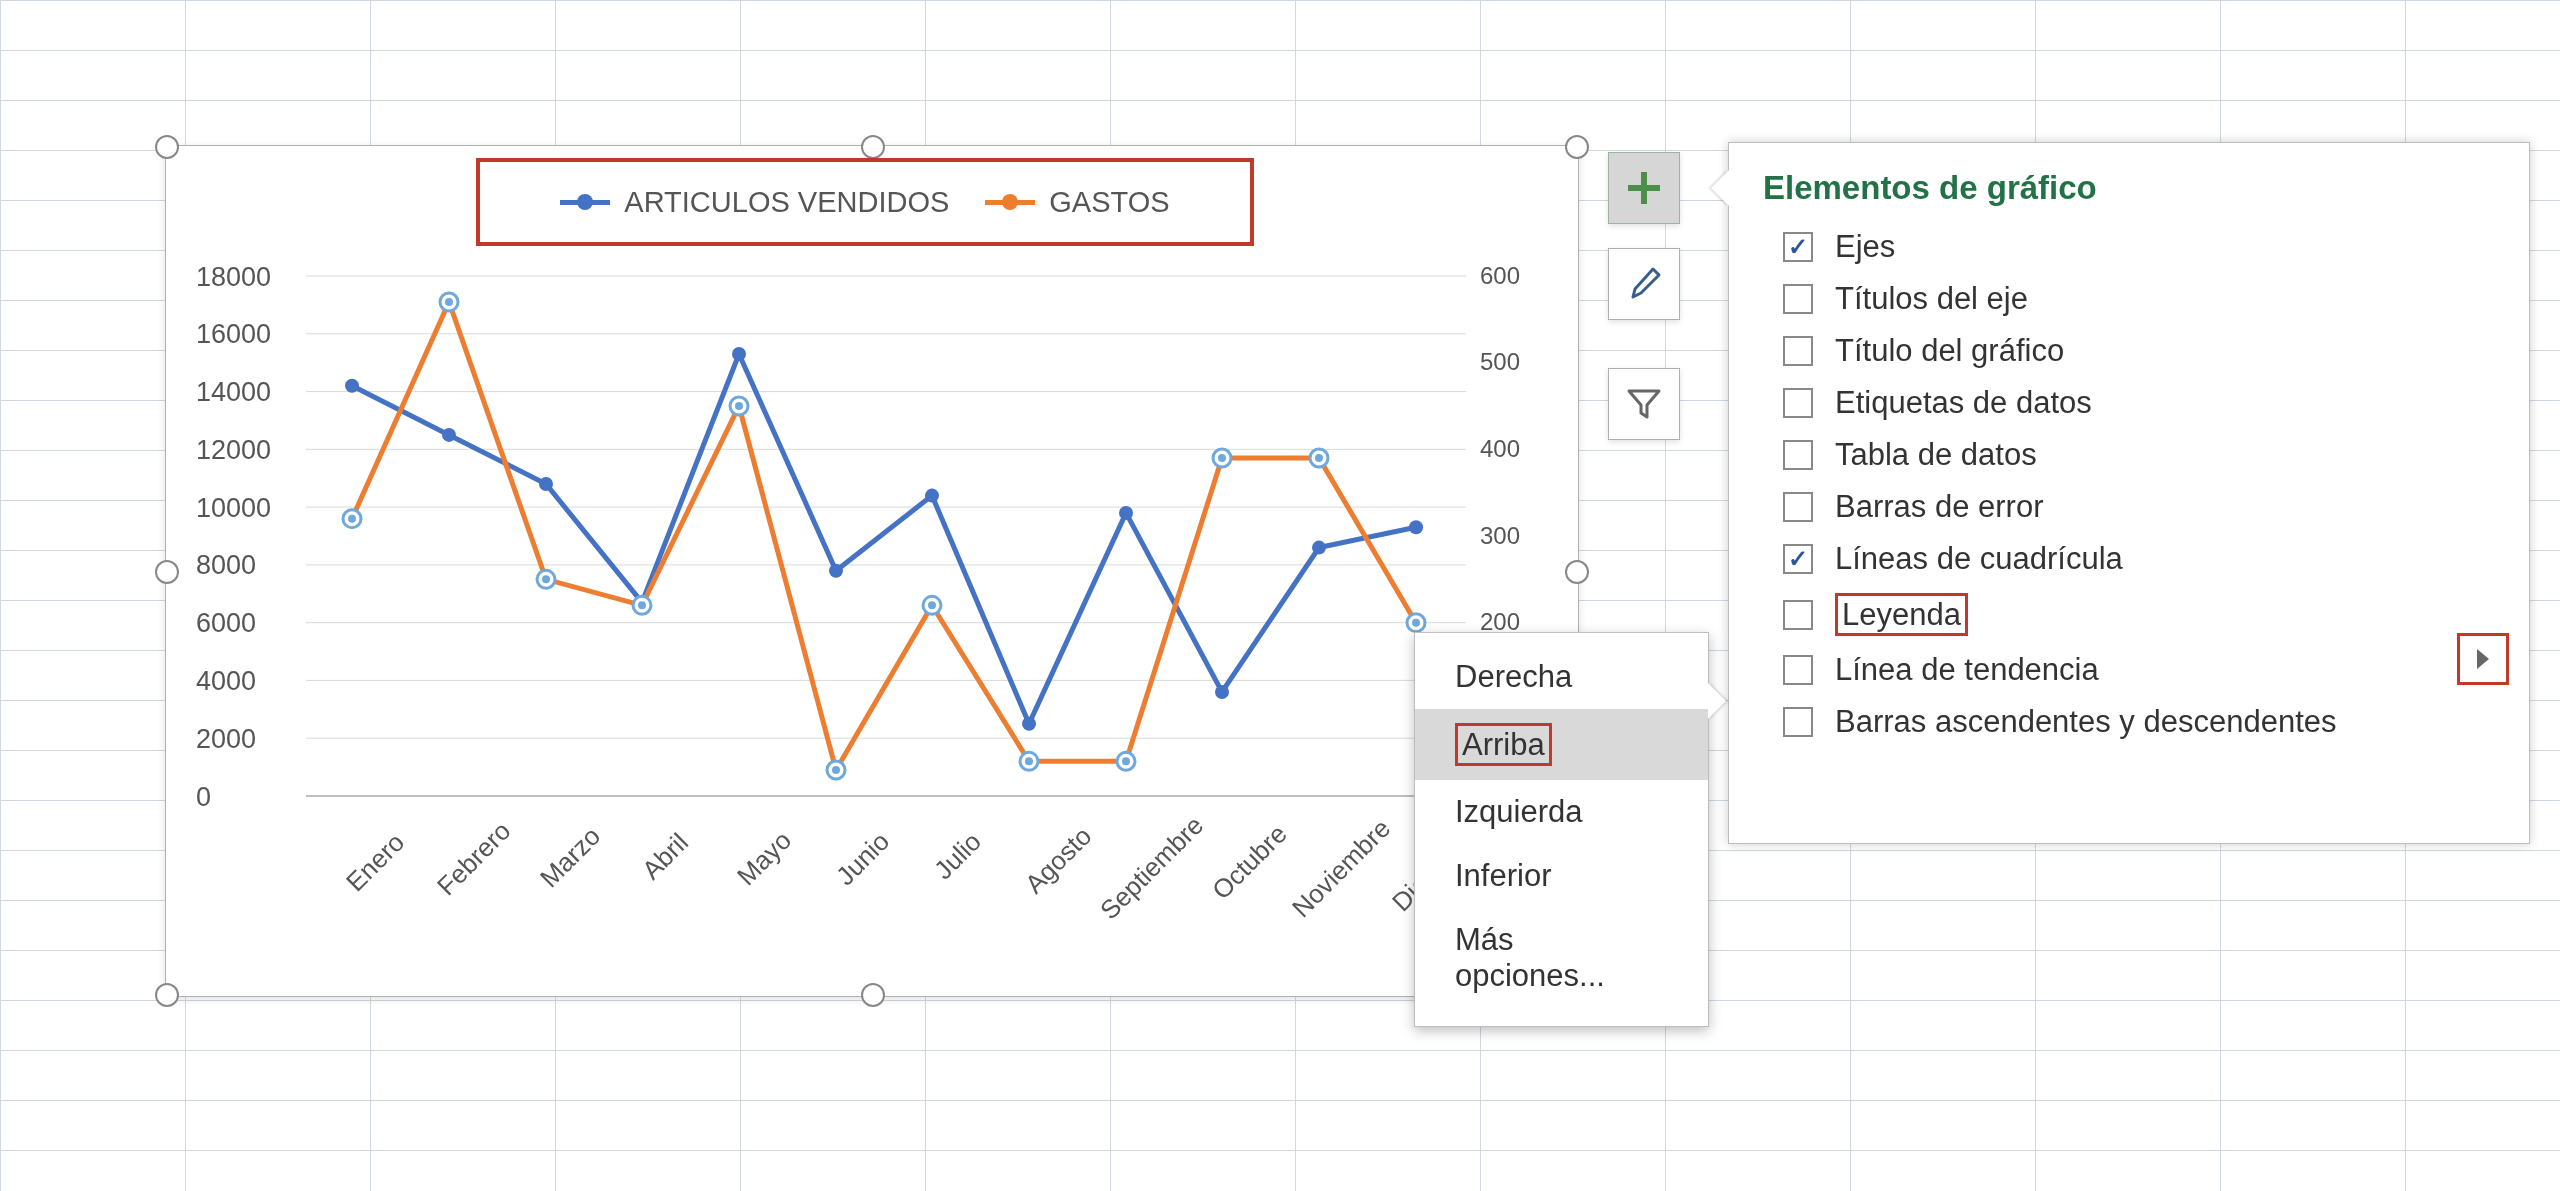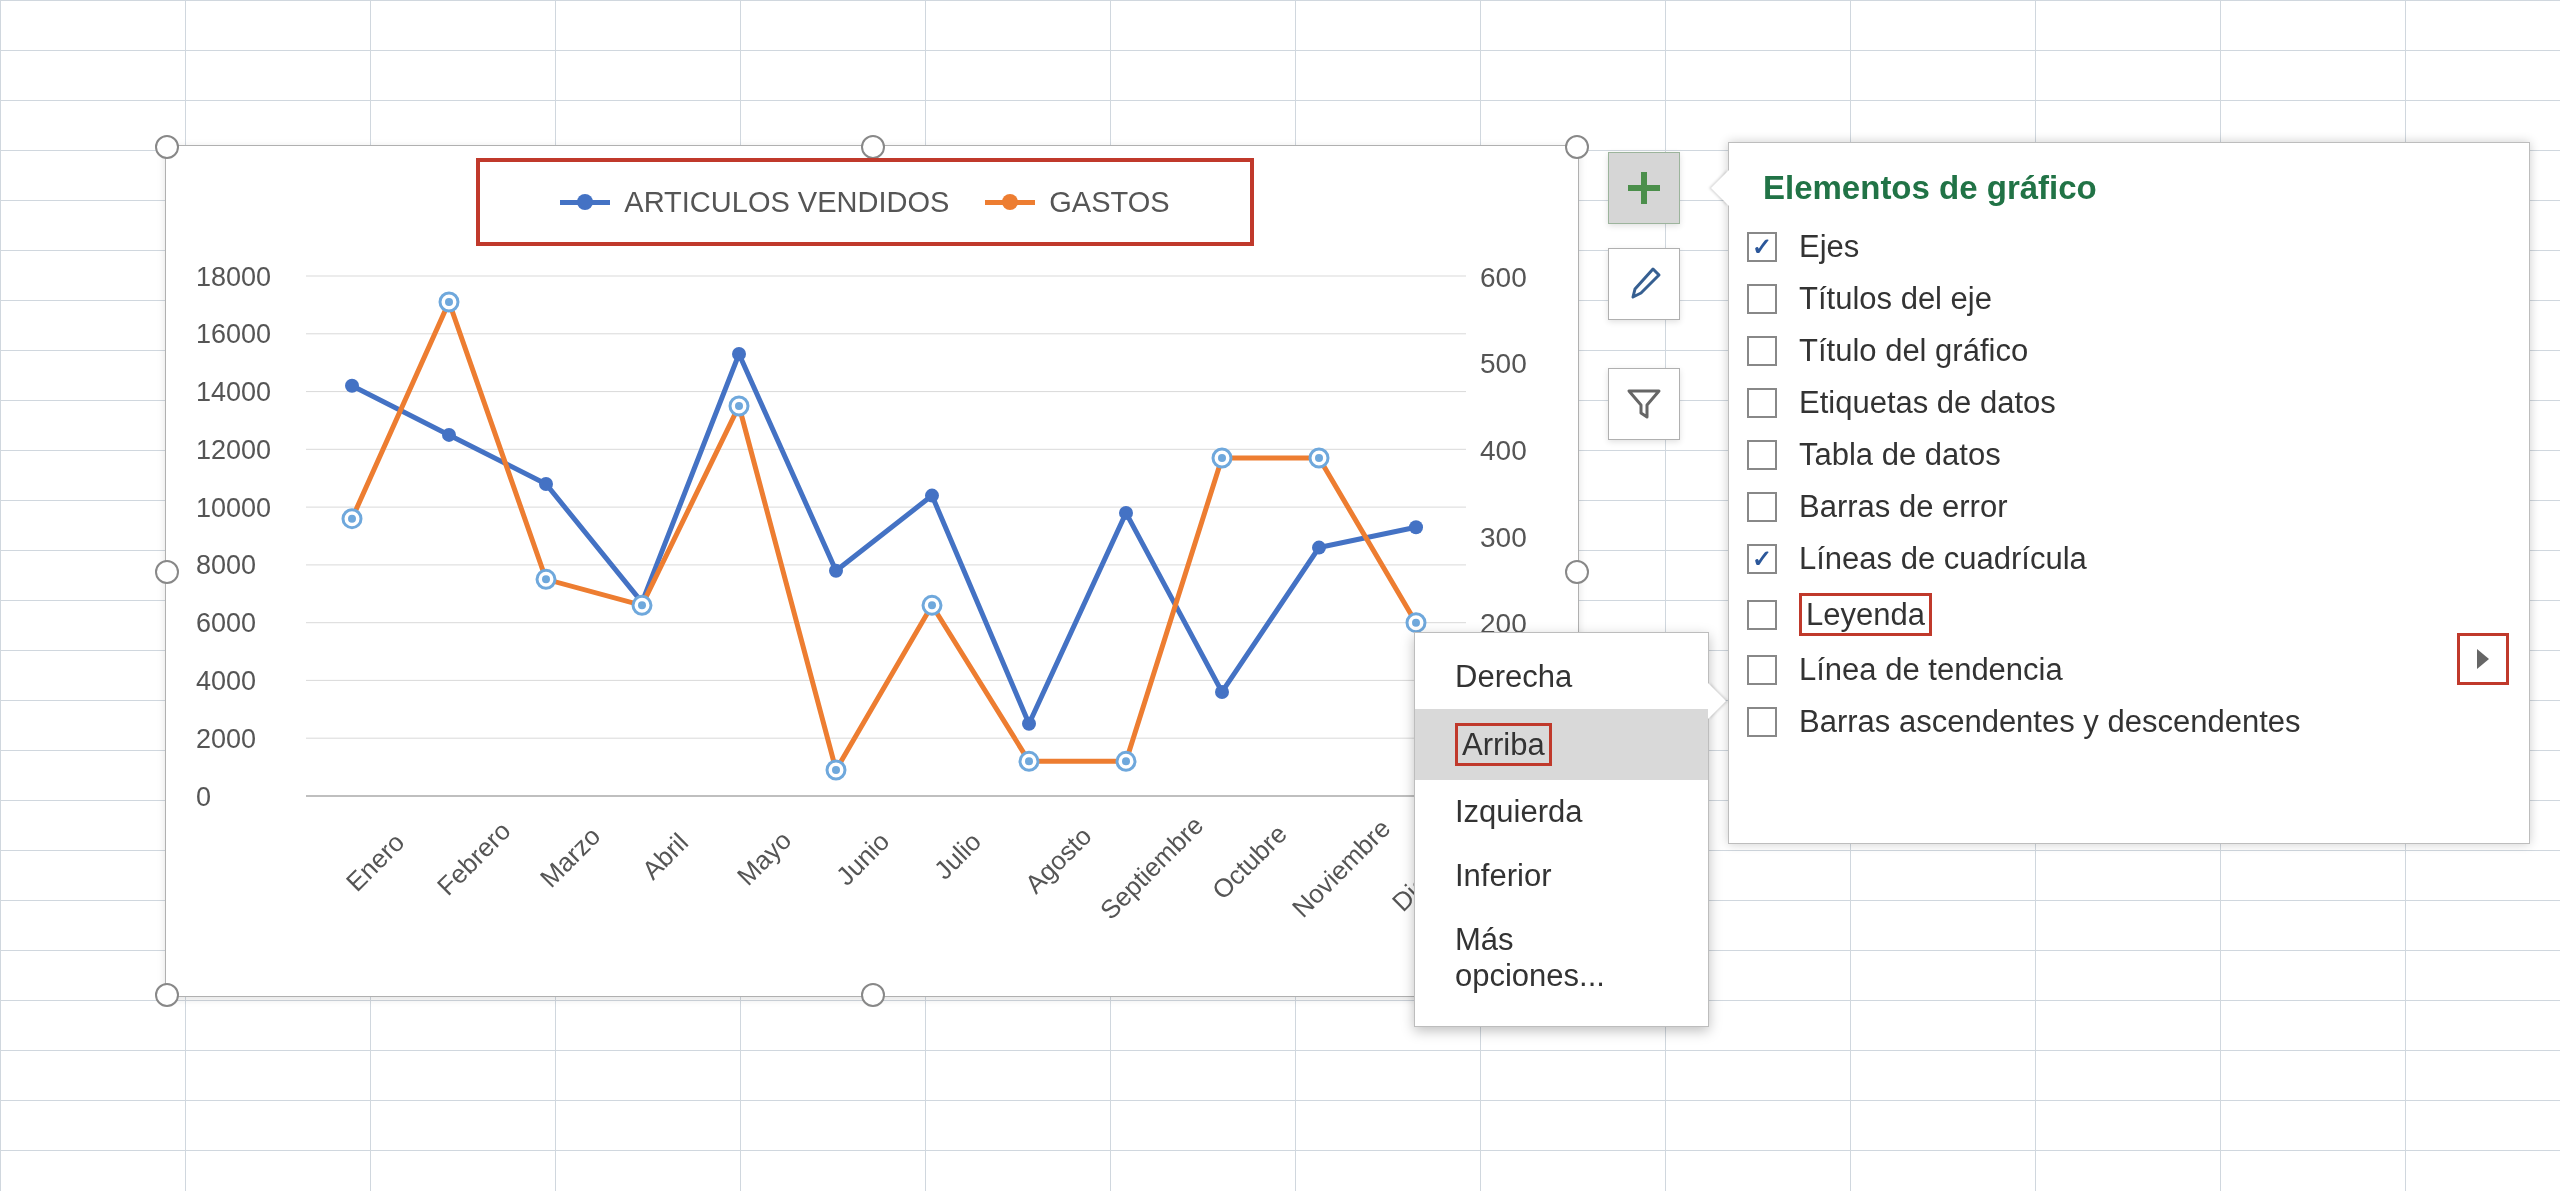--- a/index.html
+++ b/index.html
@@ -27,37 +27,37 @@
     border:4px solid #c0392b;display:flex;align-items:center;justify-content:center;gap:36px;
     font-size:29px;color:#555;
   }
   .legend-item{display:flex;align-items:center;gap:14px;}
   .marker-line{width:50px;height:5px;position:relative;}
   .marker-line::before{content:"";position:absolute;left:50%;top:50%;width:16px;height:16px;border-radius:50%;transform:translate(-50%,-50%);}
   .ml-blue{background:#4472c4;} .ml-blue::before{background:#4472c4;}
   .ml-orange{background:#ed7d31;} .ml-orange::before{background:#ed7d31;}
   .plot{position:absolute;left:20px;top:110px;right:20px;bottom:40px;}
   .ylabel{position:absolute;font-size:27px;color:#555;text-align:left;width:90px;}
-  .y2label{position:absolute;font-size:28px;color:#555;text-align:left;width:70px;}
+  .y2label{position:absolute;font-size:24px;color:#555;text-align:left;width:70px;}
   .xlabel{position:absolute;font-size:26px;color:#555;transform:rotate(-45deg);transform-origin:top left;white-space:nowrap;}
   svg.lines{position:absolute;inset:0;}
   
   .side-btn{
     position:absolute;width:70px;height:70px;background:#fff;border:1px solid #b0b0b0;
     display:flex;align-items:center;justify-content:center;box-shadow:0 2px 6px rgba(0,0,0,.12);
   }
   .side-btn.active{background:#d6d6d6;border-color:#9cb49c;}
   
   .panel{
     position:absolute;left:1728px;top:142px;width:800px;height:700px;
     background:#fff;border:1px solid #bdbdbd;box-shadow:0 0 10px rgba(0,0,0,.2);
   }
   .panel-arrow{position:absolute;left:-18px;top:27px;width:0;height:0;border-top:18px solid transparent;border-bottom:18px solid transparent;border-right:18px solid #fff;filter:drop-shadow(-2px 0 1px rgba(0,0,0,.15));}
   .panel-title{font-size:33px;font-weight:700;color:#217346;padding:26px 34px 14px;}
-  .panel-item{display:flex;align-items:center;gap:22px;padding:8px 18px;font-size:31px;color:#333;position:relative;}
+  .panel-item{display:flex;align-items:center;gap:22px;padding:8px 54px;font-size:31px;color:#333;position:relative;}
   .chk{width:26px;height:26px;border:2px solid #888;display:flex;align-items:center;justify-content:center;flex-shrink:0;}
   .chk.checked::after{content:"✓";font-size:24px;color:#2b579a;font-weight:700;line-height:1;}
   .hl-red{border:3px solid #c0392b;padding:0 4px;line-height:1.2;}
   .expand{position:absolute;right:20px;top:608px;width:46px;height:46px;border:3px solid #c0392b;display:flex;align-items:center;justify-content:center;}
   .expand::after{content:"";display:block;width:0;height:0;border-top:10px solid transparent;border-bottom:10px solid transparent;border-left:12px solid #666;}
   
   .submenu{
     position:absolute;left:1414px;top:632px;width:293px;background:#fff;
     border:1px solid #bdbdbd;box-shadow:0 4px 12px rgba(0,0,0,.25);padding:12px 0 18px;
   }

